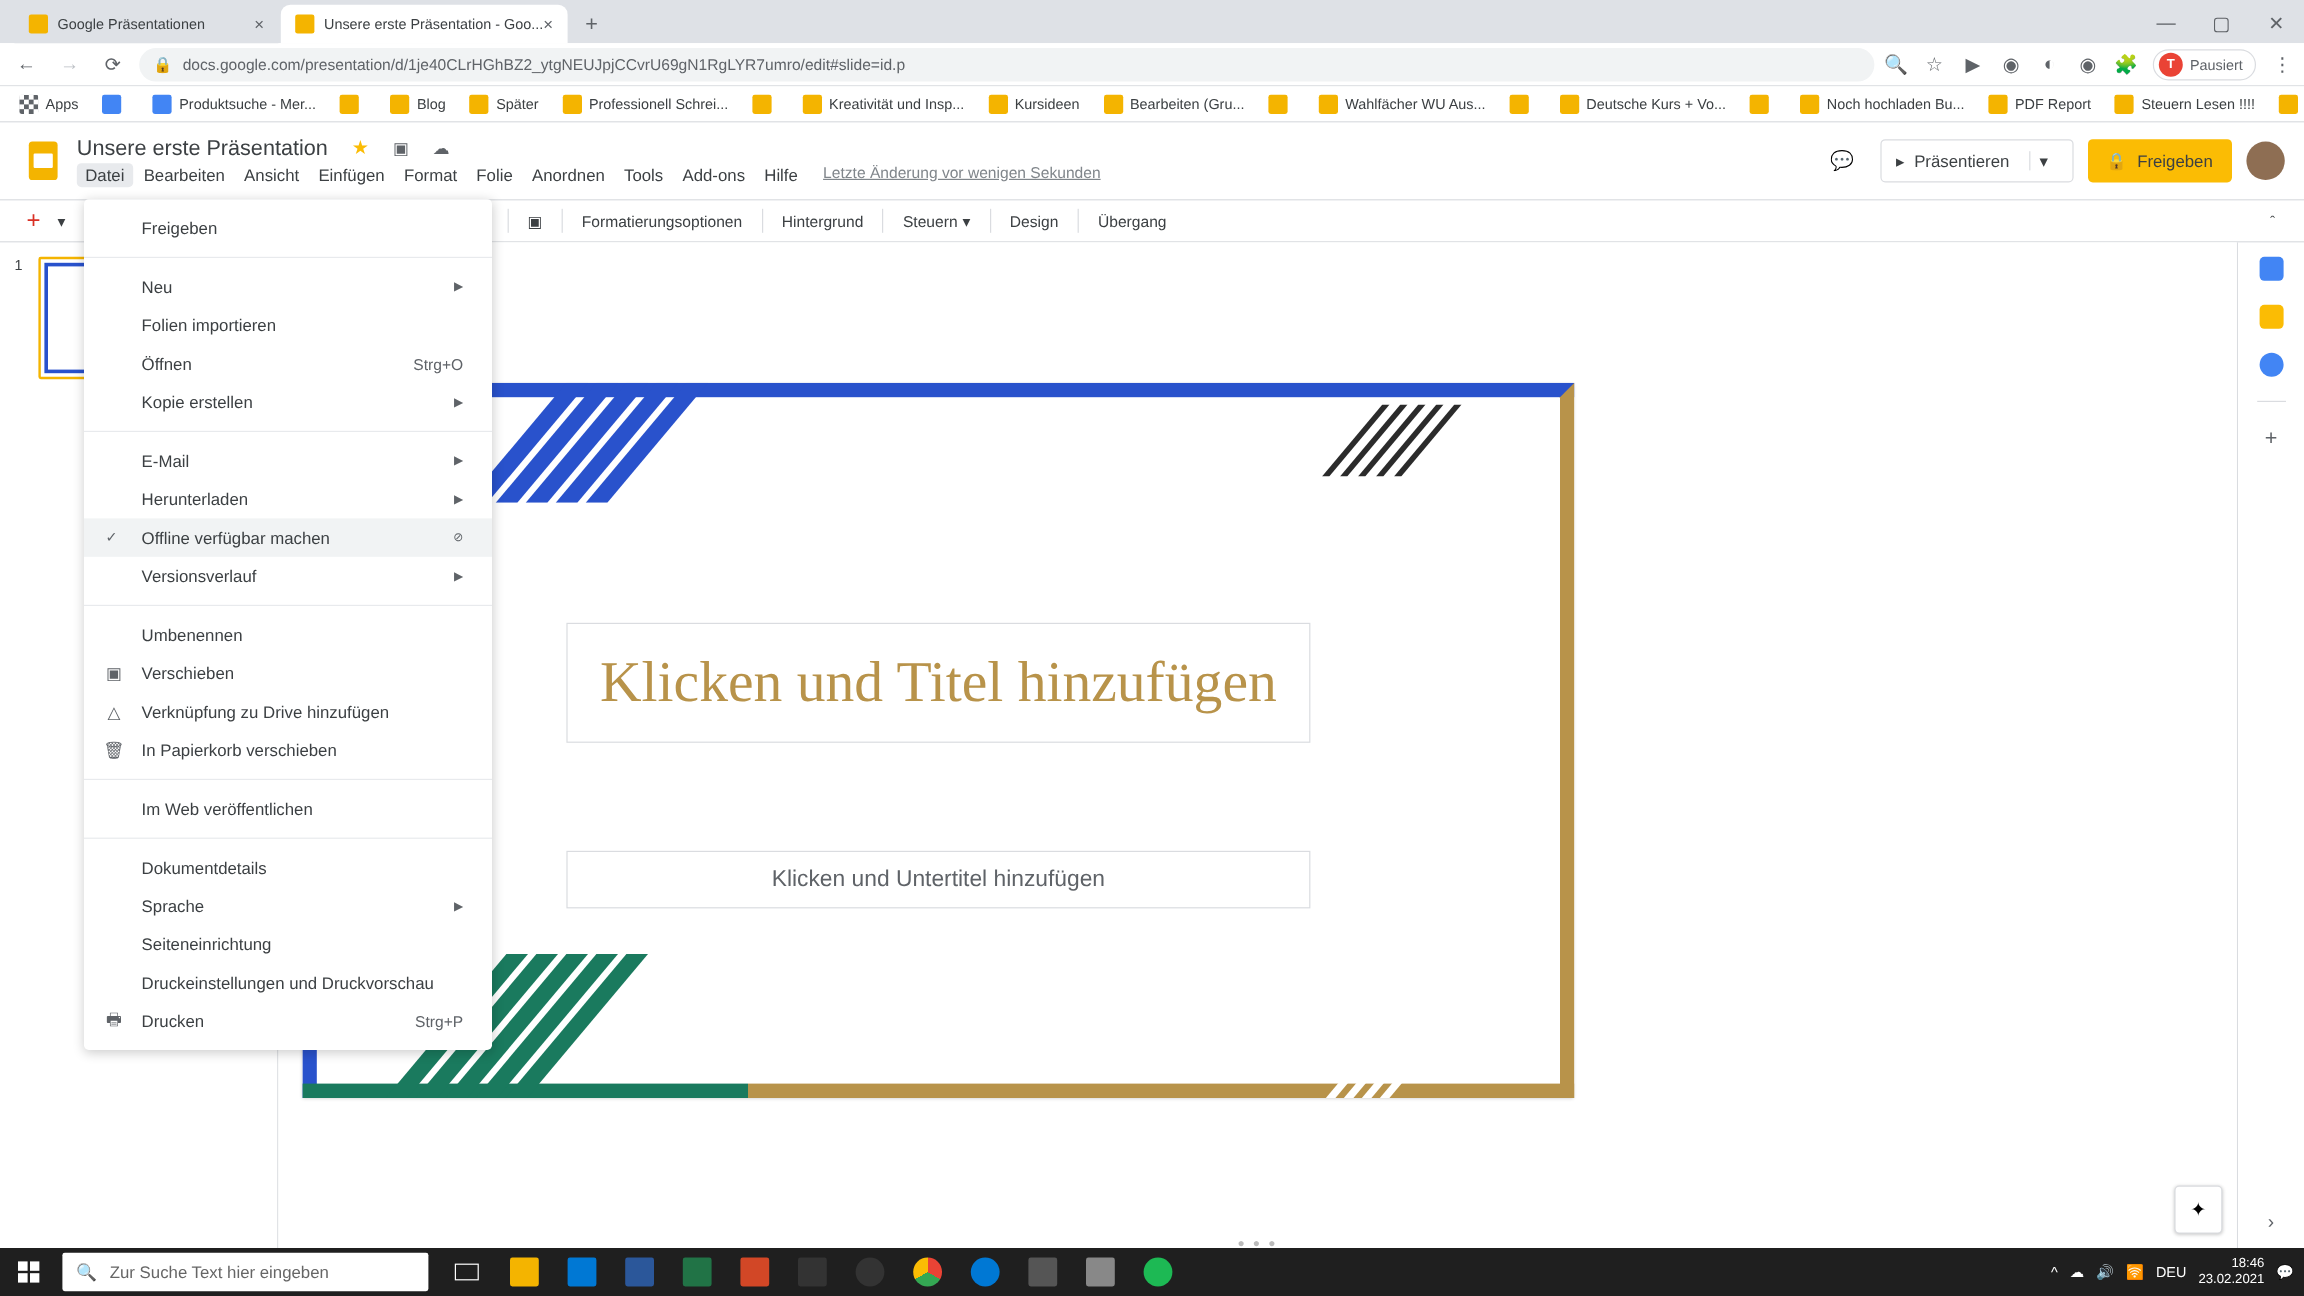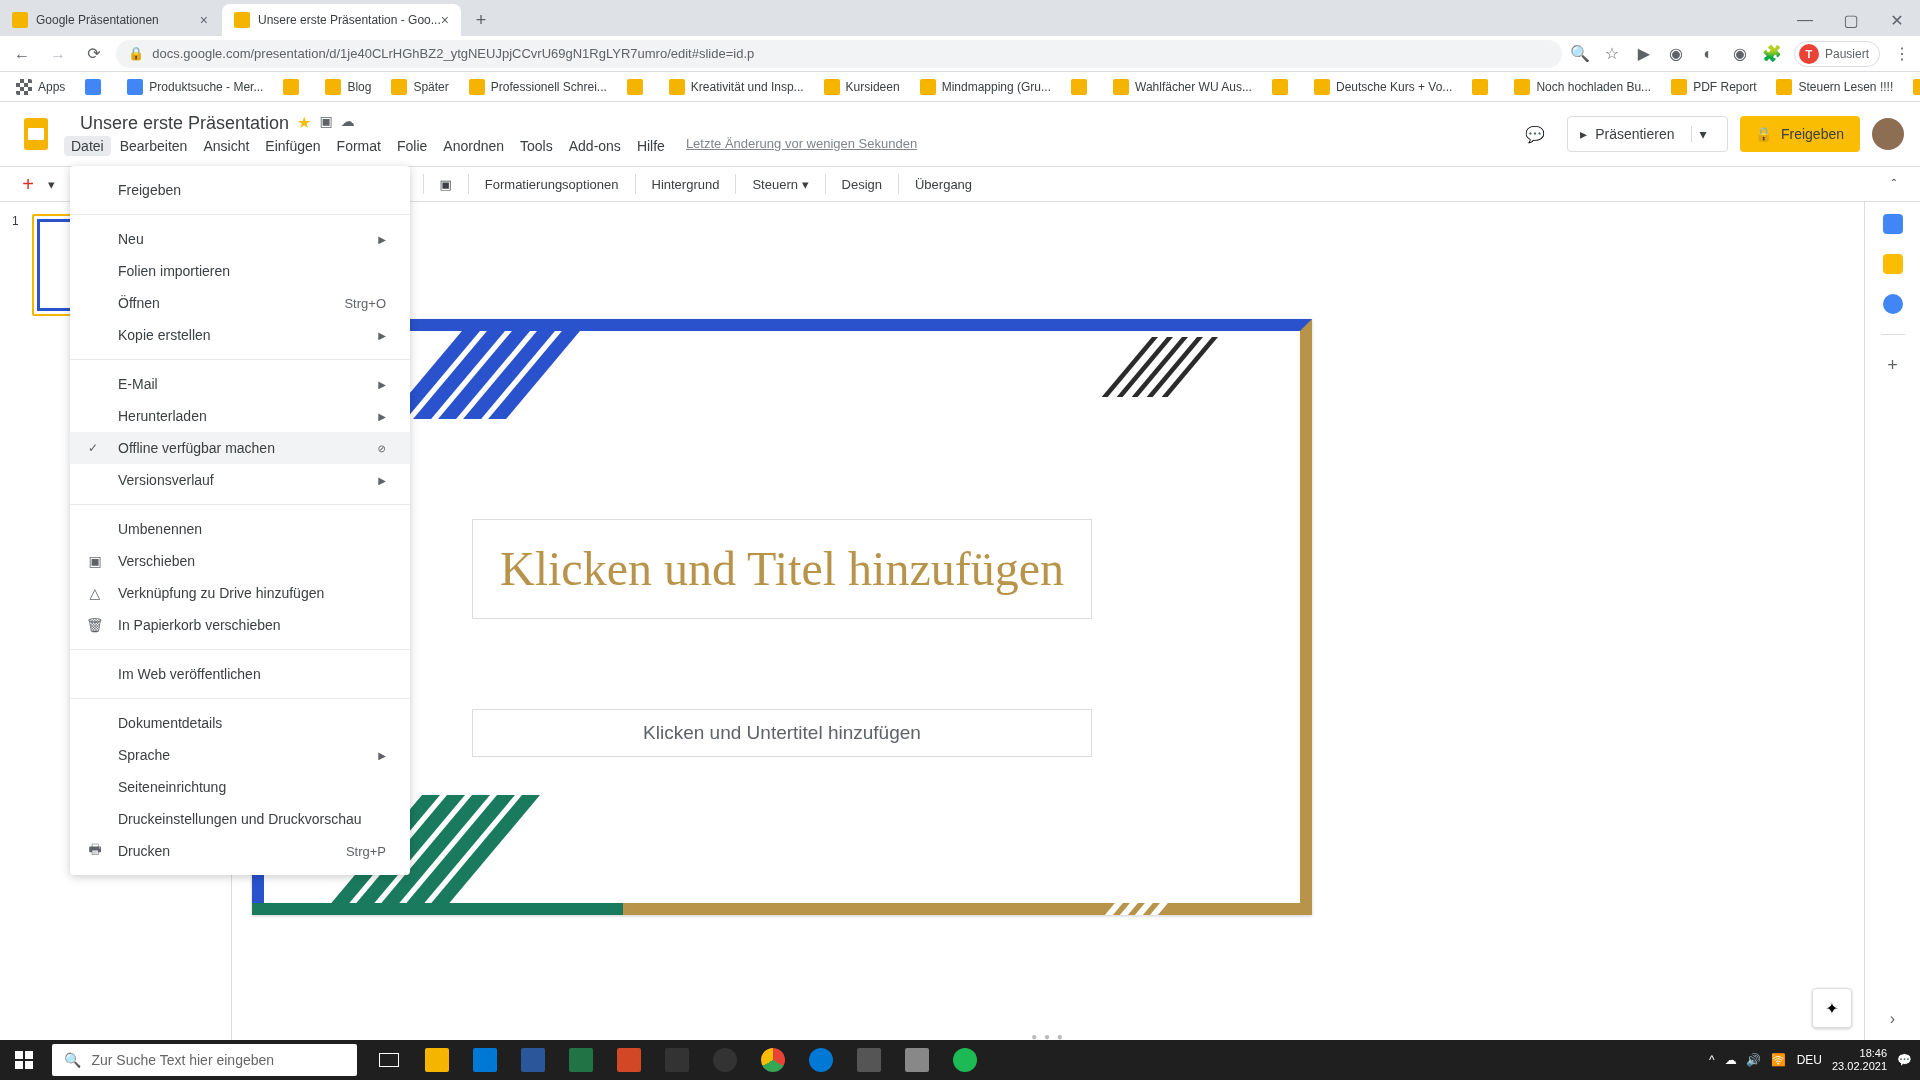--- a/index.html
+++ b/index.html
@@ -1,19 +1,19 @@
 <!DOCTYPE html>
 <html><head>
 <meta charset="utf-8">
 <style>
 * { margin: 0; padding: 0; box-sizing: border-box; font-family: Arial, sans-serif; }
 body { width: 1920px; height: 1080px; overflow: hidden; background: #fff; position: relative; }
 
 
-.browser-tabs { height: 36px; background: #dee1e6; display: flex; align-items: flex-end; padding-left: 0; }
+.browser-tabs { height: 36px; background: #dee1e6; display: flex; align-items: flex-end; padding-left: 12px; }
 .browser-tab { height: 32px; background: #fff; border-radius: 8px 8px 0 0; display: flex; align-items: center; padding: 0 12px; font-size: 12px; color: #3c4043; margin-right: 2px; min-width: 220px; max-width: 240px; position: relative; }
 .browser-tab.inactive { background: #dee1e6; }
 .browser-tab .favicon { width: 16px; height: 16px; background: #f4b400; margin-right: 8px; border-radius: 2px; }
 .browser-tab .tab-close { margin-left: auto; color: #5f6368; font-size: 14px; cursor: pointer; }
 .new-tab-btn { width: 28px; height: 28px; display: flex; align-items: center; justify-content: center; color: #5f6368; font-size: 18px; cursor: pointer; margin-left: 4px; margin-bottom: 2px; }
 .window-controls { margin-left: auto; display: flex; height: 32px; }
 .window-controls div { width: 46px; display: flex; align-items: center; justify-content: center; color: #5f6368; cursor: pointer; }
 
 .browser-toolbar { height: 36px; background: #fff; border-bottom: 1px solid #dadce0; display: flex; align-items: center; padding: 0 8px; gap: 8px; }
 .nav-btn { width: 28px; height: 28px; display: flex; align-items: center; justify-content: center; color: #5f6368; cursor: pointer; border-radius: 50%; }
@@ -29,21 +29,21 @@
 .bookmark { display: flex; align-items: center; padding: 4px 8px; border-radius: 4px; color: #3c4043; cursor: pointer; gap: 6px; white-space: nowrap; }
 .bookmark .bm-icon { width: 16px; height: 16px; background: #f4b400; border-radius: 2px; flex-shrink: 0; }
 .bookmark .bm-icon.apps { background: repeating-conic-gradient(#5f6368 0 25%, transparent 0 50%); background-size: 8px 8px; }
 .bookmark .bm-icon.g { background: #4285f4; }
 
 
 .slides-header { height: 64px; display: flex; align-items: center; padding: 8px 16px; }
 .slides-logo { width: 40px; height: 40px; margin-right: 8px; display: flex; align-items: center; justify-content: center; }
 .slides-logo svg { width: 36px; height: 36px; }
 .doc-info { flex: 1; }
-.doc-title-row { display: flex; gap: 8px; margin-left: 16px; }
+.doc-title-row { display: flex; align-items: center; gap: 20px; }
 .doc-title { font-size: 18px; color: #3c4043; }
 .doc-star { color: #fbbc04; font-size: 16px; }
 .doc-icons { display: flex; gap: 8px; color: #5f6368; font-size: 14px; }
 .menu-bar { display: flex; gap: 2px; margin-top: 2px; }
 .menu-item { padding: 2px 7px; font-size: 14px; color: #3c4043; cursor: pointer; border-radius: 4px; }
 .menu-item.active { background: #e8eaed; }
 .last-edit { font-size: 13px; color: #80868b; text-decoration: underline; margin-left: 12px; }
 .header-actions { display: flex; align-items: center; gap: 12px; }
 .comment-btn { width: 40px; height: 40px; display: flex; align-items: center; justify-content: center; color: #5f6368; cursor: pointer; }
 .present-btn { height: 36px; border: 1px solid #dadce0; border-radius: 4px; display: flex; align-items: center; padding: 0 12px; font-size: 14px; color: #3c4043; cursor: pointer; gap: 8px; }
@@ -193,21 +193,21 @@
   <div class="bookmark">
       <div class="bm-icon"></div>
       <span>Kreativität und Insp...</span>
     </div>
   <div class="bookmark">
       <div class="bm-icon"></div>
       <span>Kursideen</span>
     </div>
   <div class="bookmark">
       <div class="bm-icon"></div>
-      <span>Mindmapping  (Gru...</span>
+      <span>Bearbeiten  (Gru...</span>
     </div>
   <div class="bookmark">
       <div class="bm-icon"></div>
       <span></span>
     </div>
   <div class="bookmark">
       <div class="bm-icon"></div>
       <span>Wahlfächer WU Aus...</span>
     </div>
   <div class="bookmark">

